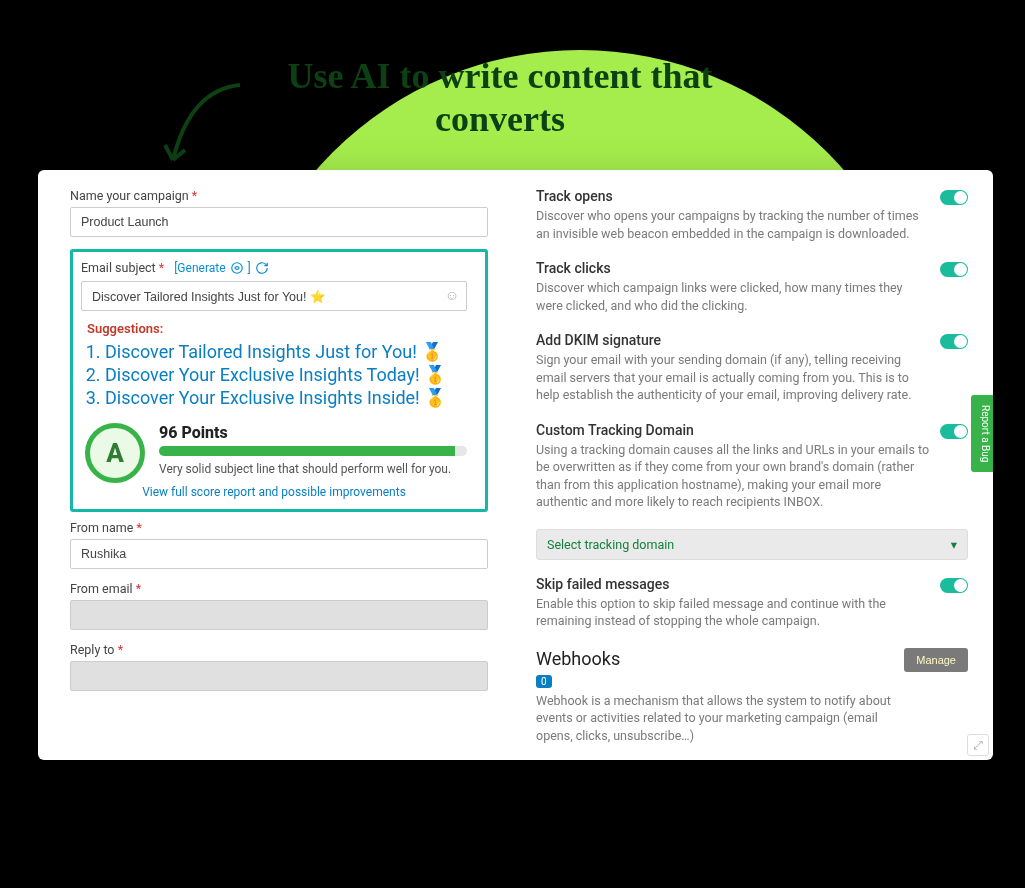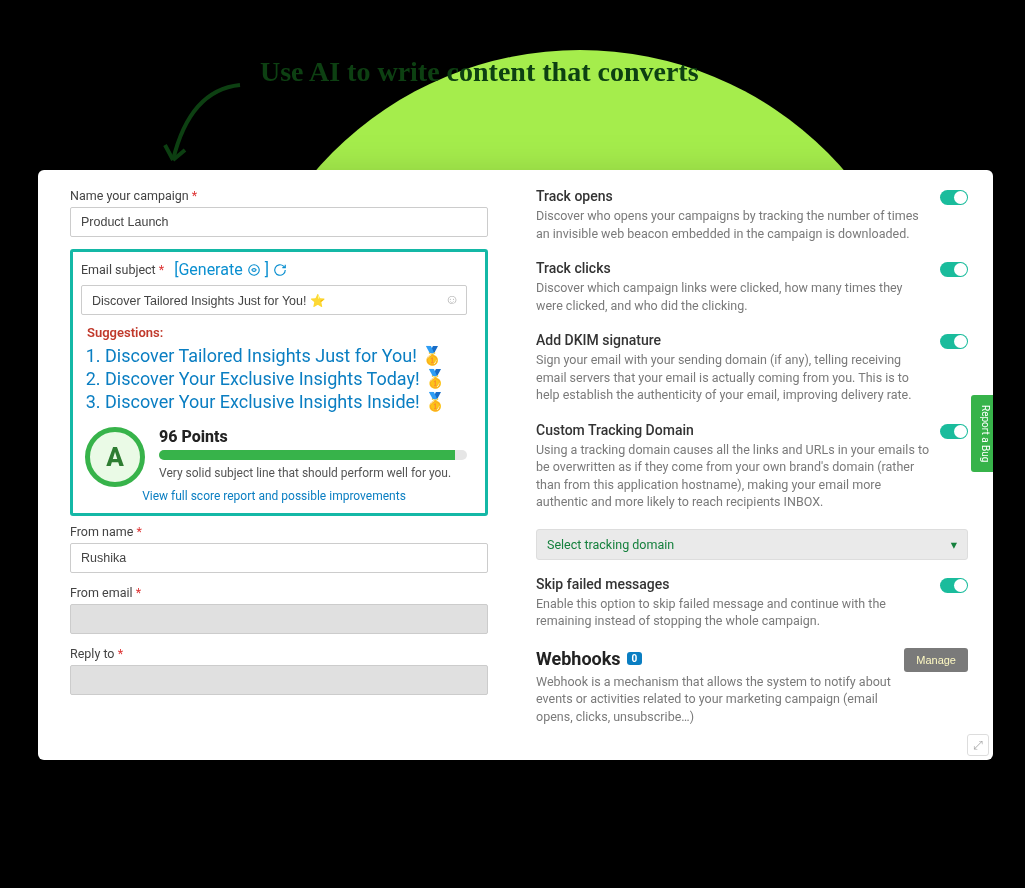--- a/index.html
+++ b/index.html
@@ -18,23 +18,24 @@
     border-radius: 50%;
     background: #a5ed4c;
     left: 230px;
     top: 50px;
   }
   .annotation {
     position: absolute;
     left: 260px;
     top: 55px;
     font-family: "Comic Sans MS", cursive;
-    font-size: 28px;
+    font-size: 36px;
     font-weight: bold;
     color: #0d4012;
+    text-align: center;
     line-height: 1.2;
     width: 480px;
   }
   .arrow {
     position: absolute;
     left: 155px;
     top: 75px;
   }
   .card {
     position: absolute;
@@ -70,21 +71,21 @@
     border-radius: 3px;
     padding: 8px 18px 10px 8px;
     margin-bottom: 8px;
   }
   .subject-header {
     display: flex;
     align-items: center;
     gap: 10px;
     margin-bottom: 6px;
   }
-  .gen-link { color: #0a8fd0; font-size: 16px; display:flex; align-items:center; gap:4px; text-decoration:none; }
+  .gen-link { color: #0a8fd0; font-size: 12px; display:flex; align-items:center; gap:4px; text-decoration:none; }
   .subject-input-wrap { position: relative; margin-bottom: 10px; }
   .emoji-btn { position:absolute; right:8px; top:6px; color:#aaa; font-size:14px; }
   .suggestions-title { color: #c0392b; font-weight: 600; margin: 6px 0 4px 6px; font-size: 13px; }
   .suggestions { padding-left: 24px; margin-bottom: 10px; }
   .suggestions li { color: #0a7ec2; font-size: 18px; padding: 1px 0; }
   .suggestions li a { color:#0a7ec2; text-decoration:none; cursor:pointer; }
   .score-row { display: flex; gap: 14px; align-items: flex-start; padding: 4px 0 2px 4px; }
   .grade-badge {
     width: 60px; height:60px; border-radius:50%;
     border: 5px solid #37b34a;
@@ -113,21 +114,21 @@
     content:''; position:absolute; right:1px; top:1px;
     width:13px; height:13px; border-radius:50%; background:#fff;
   }
   .select {
     width:100%; background:#eaeaea; border:1px solid #ddd;
     border-radius:3px; padding:7px 10px; font-size:12.5px; color:#15803d;
     display:flex; justify-content:space-between; align-items:center;
     margin:4px 0 16px 0;
   }
   .webhooks-row { display:flex; align-items:flex-start; gap:12px; }
-  .webhooks-title { font-size:18px; font-weight:700; color:#222; display:flex; align-items:center; gap:6px; }
+  .webhooks-title { font-size:18px; font-weight:400; color:#222; display:flex; align-items:flex-start; gap:6px;flex-direction:column; }
   .badge-blue { display:inline-block; padding:1px 5px; font-size:10px; background:#0a7ec2; color:#fff; border-radius:3px; }
   .manage-btn { margin-left:auto; background:#7a7a7a; color:#fef9c3; border:none; padding:6px 12px; border-radius:3px; font-size:11px; }
   .report-bug {
     position:absolute; right:0; top:225px; width:22px;
     background:#37b34a; color:#fff; font-size:10px;
     writing-mode:vertical-rl; text-align:center;
     padding:10px 2px; border-radius:3px 0 0 3px;
   }
   .chat-btn {
     position:absolute; right:4px; bottom:4px;

